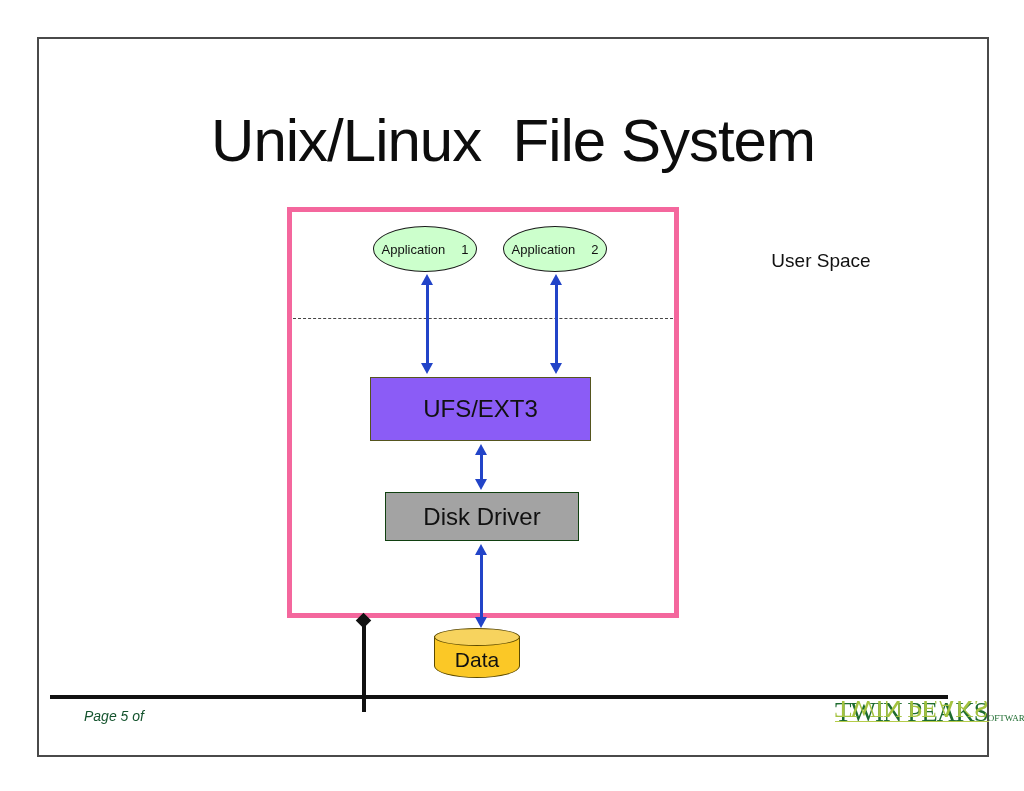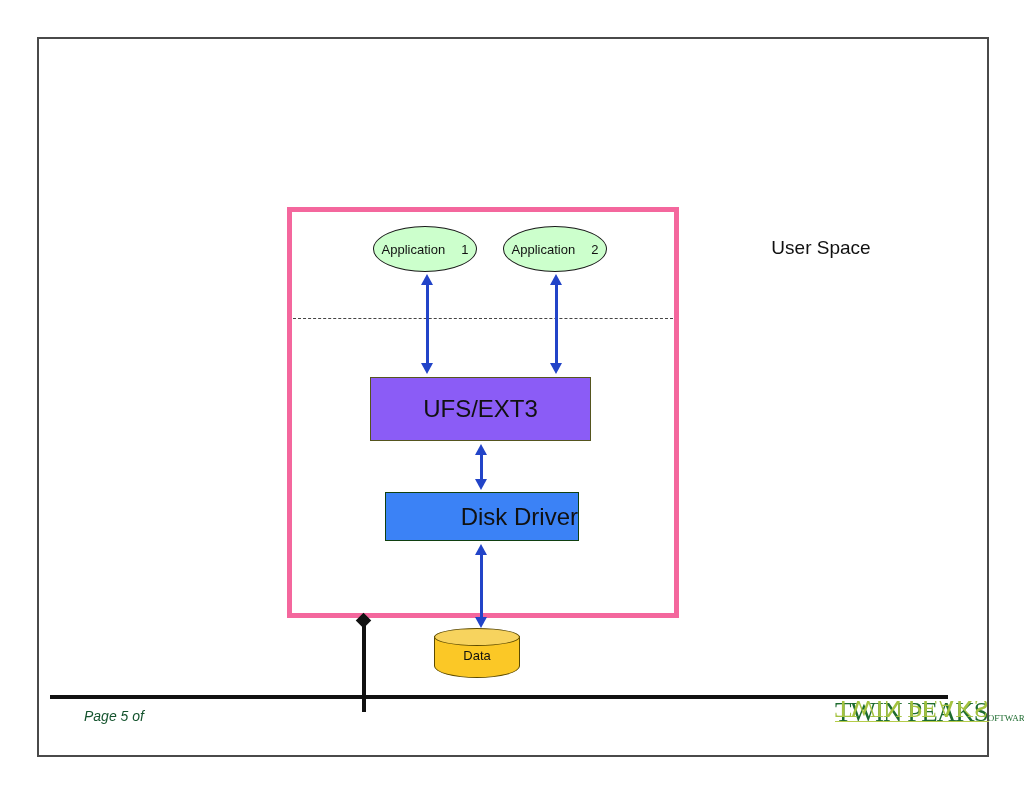--- a/index.html
+++ b/index.html
@@ -41,57 +41,57 @@
     position:absolute; box-sizing:border-box;
     display:flex; align-items:center; justify-content:center;
     font-size:24px;
   }
   .rect.ufs {
     left:370px; top:377px; width:221px; height:64px;
     background:#8b5cf6; border:1.5px solid #55551e;
   }
   .rect.driver {
     left:385px; top:492px; width:194px; height:49px;
-    background:#3b82f6; border:1.5px solid #104010;justify-content:flex-end;
+    background:#a3a3a3; border:1.5px solid #104010;
   }
   
   .cyl { position:absolute; left:434px; top:628px; width:86px; height:50px; }
   .cyl .body {
     position:absolute; left:0; top:8px; width:86px; height:42px;
     background:#fbc826; border:1.5px solid #5c4a00; box-sizing:border-box;
     border-radius:0 0 43px 43px / 0 0 12px 12px;
   }
   .cyl .top {
     position:absolute; left:0; top:0; width:86px; height:18px;
     background:#f7d35e; border:1.5px solid #5c4a00; box-sizing:border-box;
     border-radius:50%;
   }
   .cyl .label {
     position:absolute; left:0; top:20px; width:86px; text-align:center;
-    font-size:13px;
+    font-size:21px;
   }
   
   .varrow { position:absolute; width:0; }
   .varrow .shaft {
     position:absolute; left:-1.5px; top:9px; bottom:9px; width:3px;
     background:#2244c8;
   }
   .varrow .head-up {
     position:absolute; top:0; left:-6.5px; width:0; height:0;
     border-left:6.5px solid transparent; border-right:6.5px solid transparent;
     border-bottom:11px solid #2244c8;
   }
   .varrow .head-down {
     position:absolute; bottom:0; left:-6.5px; width:0; height:0;
     border-left:6.5px solid transparent; border-right:6.5px solid transparent;
     border-top:11px solid #2244c8;
   }
   
   .region-label {
-    position:absolute; width:150px; text-align:center; font-size:19px;
+    position:absolute; width:150px; text-align:center; font-size:19px;margin-top:13px;
   }
   .region-label.user   { left:746px; top:237px; }
   .region-label.kernel { left:746px; top:433px; }
   
   .hline { position:absolute; left:50px; top:695px; width:898px; height:4px; background:#111; }
   .vline { position:absolute; left:362px; top:620px; width:4px; height:92px; background:#111; }
   .diamond {
     position:absolute; left:358px; top:615px; width:11px; height:11px;
     background:#111; transform:rotate(45deg);
   }
@@ -113,20 +113,21 @@
     margin-top:-4px; height:20px; overflow:hidden;
     border-top:1px solid #b5cc4a;
   }
 </style>
 </head>
 <body>
 
 <div class="canvas">
   <div class="slide-border"></div>
 
+  <div class="slide-title">Unix/Linux  File System</div>
 
   <div class="pink-box"></div>
   <div class="dashed-divider"></div>
 
   <div class="ellipse app1">
     <span>Application</span>
     <span>1</span>
   </div>
   <div class="ellipse app2">
     <span>Application</span>

